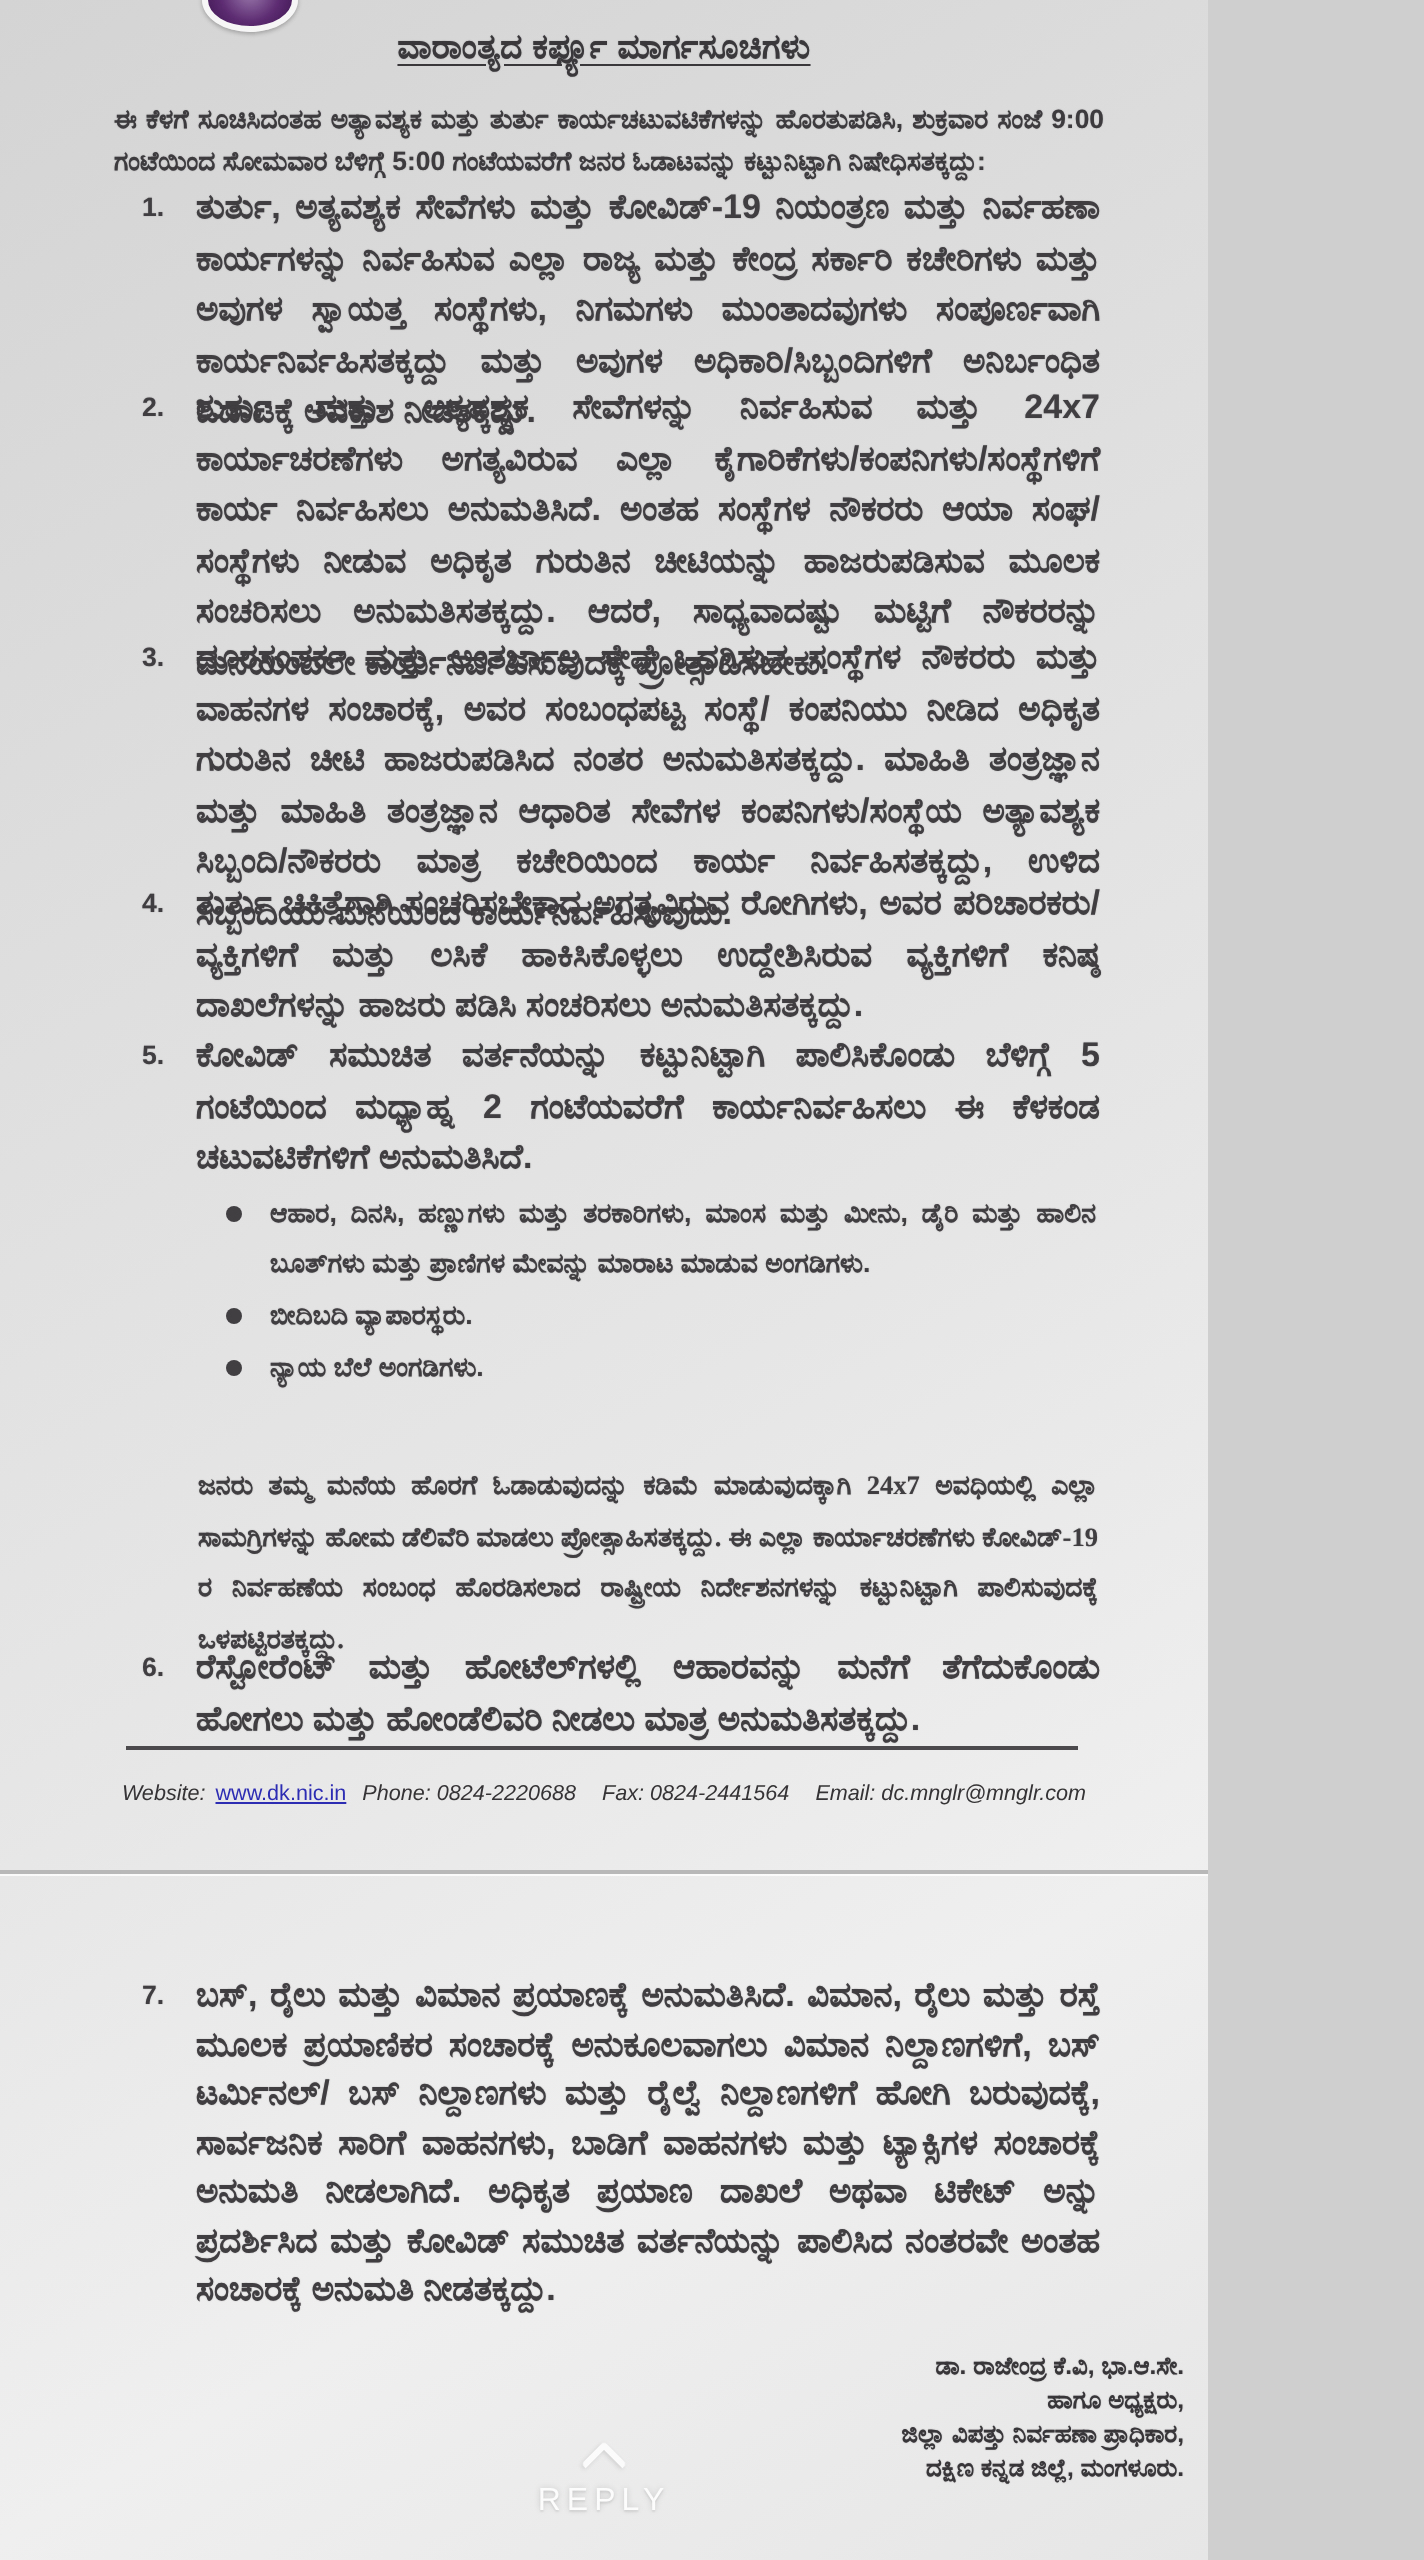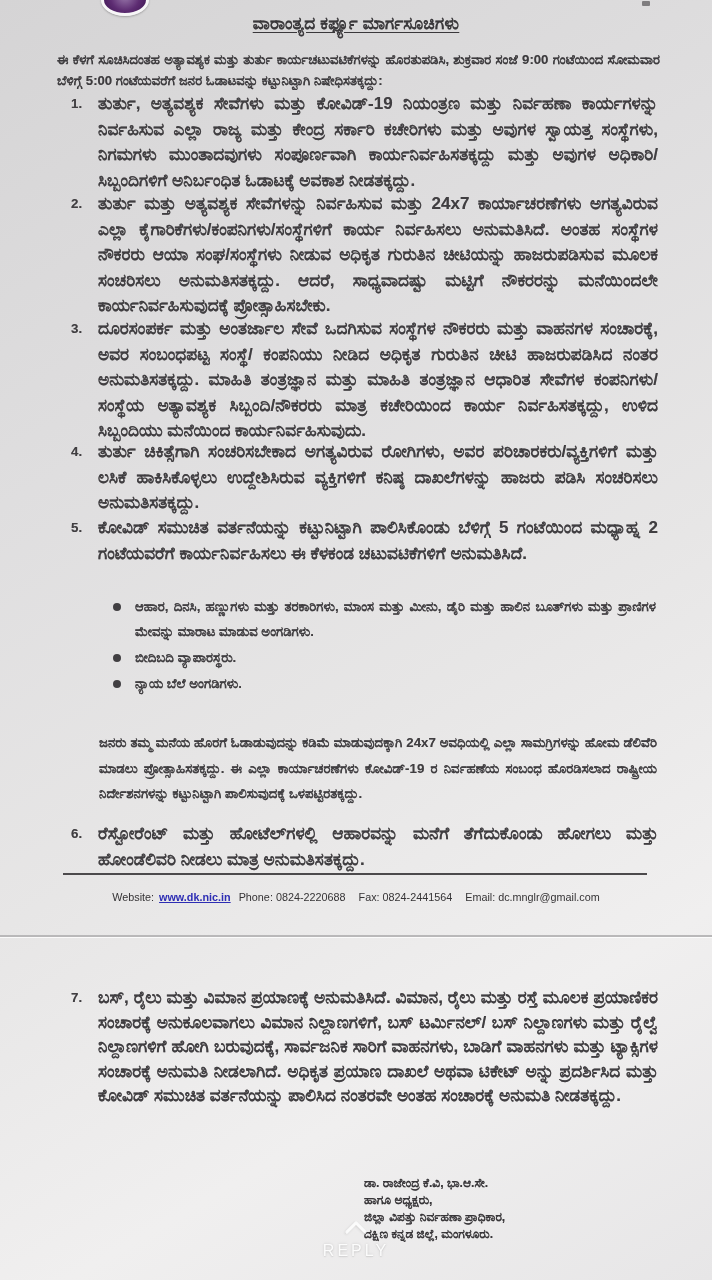--- a/index.html
+++ b/index.html
@@ -1,17 +1,17 @@
 <!DOCTYPE html>
 <html><head>
 <meta charset="utf-8">
 <style>
   html,body{margin:0;padding:0;background:#cfcfcf;}
   .screen{
-    position:relative;width:712px;height:1280px;overflow:hidden;
+    position:relative;width:604px;height:1280px;overflow:hidden;
     background:linear-gradient(150deg,#d5d4d5 0%,#dfdedf 30%,#e7e6e6 55%,#f0efef 78%,#e7e6e7 100%);
     font-family:"Liberation Sans","DejaVu Sans",sans-serif;
     color:#403e41;
   }
   .blk{position:absolute;}
   .soft{text-shadow:0 0 0.6px rgba(55,53,56,0.45);}
   
   .logo{top:-16px;left:101px;width:42px;height:26px;border-radius:50%;
     background:radial-gradient(circle at 50% 35%,#9a7aac 0%,#5d2c72 55%,#3c1550 100%);
     border:3px solid #f7f6f7;box-shadow:0 1px 2px rgba(0,0,0,0.25);}
@@ -25,29 +25,29 @@
   .item .num{flex:none;width:27px;font-size:13.3px;font-weight:600;line-height:25.5px;}
   .item .txt{flex:1;margin:0;font-size:17px;font-weight:600;line-height:25.5px;text-align:justify;}
   .i1{top:91px;} .i2{top:191px;} .i3{top:316px;} .i4{top:439px;} .i5{top:515px;}
   .i6{top:821px;} .i7{top:986px;}
   .i7 .txt,.i7 .num{line-height:24.5px;}
   
   .bullets{top:594px;left:113px;right:56px;}
   .b-row{display:flex;margin-bottom:1px;}
   .b-dot{flex:none;width:8px;height:8px;border-radius:50%;background:#413f42;margin:9px 14px 0 0;}
   .b-txt{flex:1;margin:0;font-size:13.3px;font-weight:600;line-height:25px;text-align:justify;}
-  .note{top:717px;left:99px;right:55px;font-size:13.3px;font-weight:600;line-height:25.5px;text-align:justify;}
+  .note{top:717px;left:99px;right:55px;font-size:13.3px;font-weight:600;line-height:25.5px;text-align:justify;font-family:Liberation Serif, serif;}
   
   .rule{top:873px;left:63px;right:65px;border-top:2px solid #4c4a4c;height:0;}
   .contact{top:880px;left:0;right:0;text-align:center;font-size:10.8px;color:#353335;font-weight:500;}
-  .contact .seg{margin:0 5px;}
-  .contact .url{color:#2d2db4;text-decoration:underline;font-weight:700;}
+  .contact .seg{margin:0 5px;font-style:italic;}
+  .contact .url{color:#2d2db4;text-decoration:underline;font-weight:400;}
   .page-split{top:935px;left:0;right:0;border-top:2px solid #b9b8b9;height:0;box-shadow:0 1px 0 rgba(255,255,255,.8);}
   
-  .sig{top:1175px;right:12px;width:336px;text-align:left;font-size:12.2px;font-weight:bold;
+  .sig{top:1175px;right:12px;width:336px;text-align:right;font-size:12.2px;font-weight:bold;
     line-height:17px;color:#383639;}
   
   .chev{top:1221px;left:50%;width:22px;height:14px;transform:translateX(-50%);}
   .chev span{display:block;width:13px;height:13px;margin:3px auto 0;
     border-left:3px solid #fbfbfb;border-top:3px solid #fbfbfb;border-radius:2px;
     transform:rotate(45deg);filter:drop-shadow(0 1px 1px rgba(0,0,0,0.12));}
   .reply{top:1242px;left:0;right:0;text-align:center;font-size:16px;letter-spacing:3px;
     color:#fcfcfc;font-weight:400;text-shadow:0 0 3px rgba(0,0,0,0.15),0 1px 1px rgba(0,0,0,0.08);}
 </style>
 </head>
@@ -108,21 +108,21 @@
     <span class="num soft">6.</span>
     <p class="txt soft">ರೆಸ್ಟೋರೆಂಟ್ ಮತ್ತು ಹೋಟೆಲ್‌ಗಳಲ್ಲಿ ಆಹಾರವನ್ನು ಮನೆಗೆ ತೆಗೆದುಕೊಂಡು ಹೋಗಲು ಮತ್ತು ಹೋಂಡೆಲಿವರಿ ನೀಡಲು ಮಾತ್ರ ಅನುಮತಿಸತಕ್ಕದ್ದು.</p>
   </div>
 
   <div class="blk rule"></div>
 
   <p class="blk contact">
     <span class="seg">Website:</span><span class="url">www.dk.nic.in</span>
     <span class="seg">Phone: 0824-2220688</span>
     <span class="seg">Fax: 0824-2441564</span>
-    <span class="seg">Email: dc.mnglr@gmail.com</span>
+    <span class="seg">Email: dc.mnglr@mnglr.com</span>
   </p>
 
   <div class="blk page-split"></div>
 
   <div class="blk item i7">
     <span class="num soft">7.</span>
     <p class="txt soft">ಬಸ್, ರೈಲು ಮತ್ತು ವಿಮಾನ ಪ್ರಯಾಣಕ್ಕೆ ಅನುಮತಿಸಿದೆ. ವಿಮಾನ, ರೈಲು ಮತ್ತು ರಸ್ತೆ ಮೂಲಕ ಪ್ರಯಾಣಿಕರ ಸಂಚಾರಕ್ಕೆ ಅನುಕೂಲವಾಗಲು ವಿಮಾನ ನಿಲ್ದಾಣಗಳಿಗೆ, ಬಸ್ ಟರ್ಮಿನಲ್/ ಬಸ್ ನಿಲ್ದಾಣಗಳು ಮತ್ತು ರೈಲ್ವೆ ನಿಲ್ದಾಣಗಳಿಗೆ ಹೋಗಿ ಬರುವುದಕ್ಕೆ, ಸಾರ್ವಜನಿಕ ಸಾರಿಗೆ ವಾಹನಗಳು, ಬಾಡಿಗೆ ವಾಹನಗಳು ಮತ್ತು ಟ್ಯಾಕ್ಸಿಗಳ ಸಂಚಾರಕ್ಕೆ ಅನುಮತಿ ನೀಡಲಾಗಿದೆ. ಅಧಿಕೃತ ಪ್ರಯಾಣ ದಾಖಲೆ ಅಥವಾ ಟಿಕೇಟ್ ಅನ್ನು ಪ್ರದರ್ಶಿಸಿದ ಮತ್ತು ಕೋವಿಡ್ ಸಮುಚಿತ ವರ್ತನೆಯನ್ನು ಪಾಲಿಸಿದ ನಂತರವೇ ಅಂತಹ ಸಂಚಾರಕ್ಕೆ ಅನುಮತಿ ನೀಡತಕ್ಕದ್ದು.</p>
   </div>
 
   <div class="blk sig soft">

